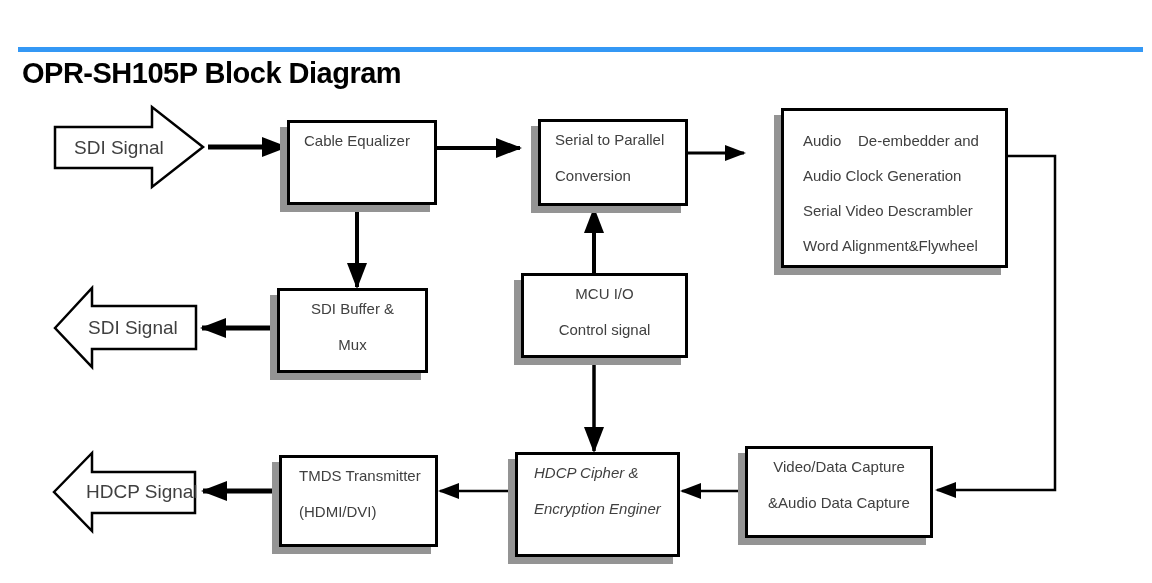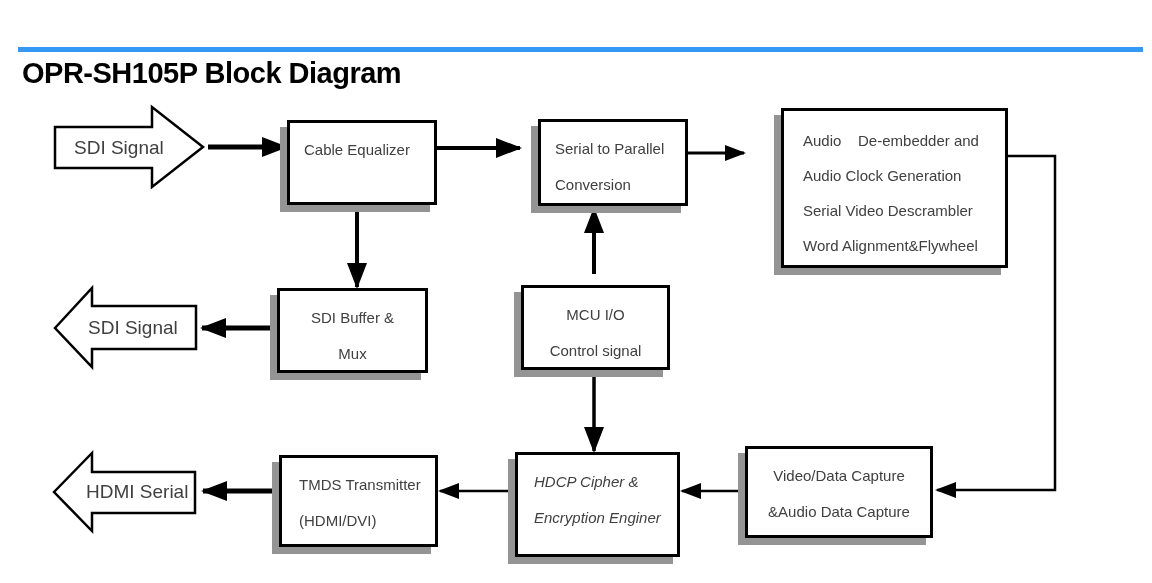--- a/index.html
+++ b/index.html
@@ -14,21 +14,21 @@
     margin-top:45px;
   }
   .rule {
     position:absolute; left:18px; top:47px; width:1125px; height:5px;
     background:#3498f5;
   }
   .layer { position:absolute; left:0; top:0; }
   .box {
     position:absolute; box-sizing:border-box; background:#ffffff;
     border:3px solid #000000; box-shadow:-7px 7px 0 #949494;
-    color:#404040; font-size:15px; padding-top:9px;
+    color:#404040; font-size:15px; 
   }
   .box .ln { line-height:36px; white-space:pre; padding:0 14px; }
   .box.center .ln { text-align:center; padding:0 6px; }
   .box.audio { padding-top:12px; }
   .box.audio .ln { line-height:35px; padding:0 19px; }
   .box.hdcp .ln { padding:0 16px;font-style:italic; }
   .box.tmds .ln { padding:0 17px; }
   .alabel {
     position:absolute; color:#404040; font-size:19px; line-height:20px;
     white-space:pre;
@@ -64,39 +64,39 @@
     <line x1="594" y1="274" x2="594" y2="209" stroke="#000000" stroke-width="4" marker-end="url(#mB)"></line>
     <line x1="594" y1="357" x2="594" y2="451" stroke="#000000" stroke-width="3.5" marker-end="url(#mB)"></line>
     <polyline points="971,156 1055,156 1055,490 937,490" fill="none" stroke="#000000" stroke-width="2.5" marker-end="url(#mM)"></polyline>
     <line x1="745" y1="491" x2="682" y2="491" stroke="#000000" stroke-width="2.5" marker-end="url(#mM)"></line>
     <line x1="515" y1="491" x2="440" y2="491" stroke="#000000" stroke-width="2.5" marker-end="url(#mM)"></line>
     <line x1="279" y1="491" x2="203" y2="491" stroke="#000000" stroke-width="5" marker-end="url(#mB)"></line>
   </svg>
 
   <div class="alabel" style="left:74px;top:138px">SDI Signal</div>
   <div class="alabel" style="left:88px;top:318px">SDI Signal</div>
-  <div class="alabel" style="left:86px;top:482px">HDMI Serial</div>
+  <div class="alabel" style="left:86px;top:482px">HDCP Signal</div>
 
   <div class="box" style="left:287px;top:120px;width:150px;height:85px">
     <div class="ln">Cable Equalizer</div>
   </div>
 
   <div class="box" style="left:538px;top:119px;width:150px;height:87px">
     <div class="ln">Serial to Parallel</div>
     <div class="ln">Conversion</div>
   </div>
 
   <div class="box audio" style="left:781px;top:108px;width:227px;height:160px">
     <div class="ln">Audio    De-embedder and</div>
     <div class="ln">Audio Clock Generation</div>
     <div class="ln">Serial Video Descrambler</div>
     <div class="ln">Word Alignment&amp;Flywheel</div>
   </div>
 
-  <div class="box center" style="left:521px;top:285px;width:149px;height:85px">
+  <div class="box center" style="left:521px;top:273px;width:167px;height:85px">
     <div class="ln">MCU I/O</div>
     <div class="ln">Control signal</div>
   </div>
 
   <div class="box tmds" style="left:279px;top:455px;width:159px;height:92px">
     <div class="ln">TMDS Transmitter</div>
     <div class="ln">(HDMI/DVI)</div>
   </div>
 
   <div class="box center" style="left:277px;top:288px;width:151px;height:85px">

